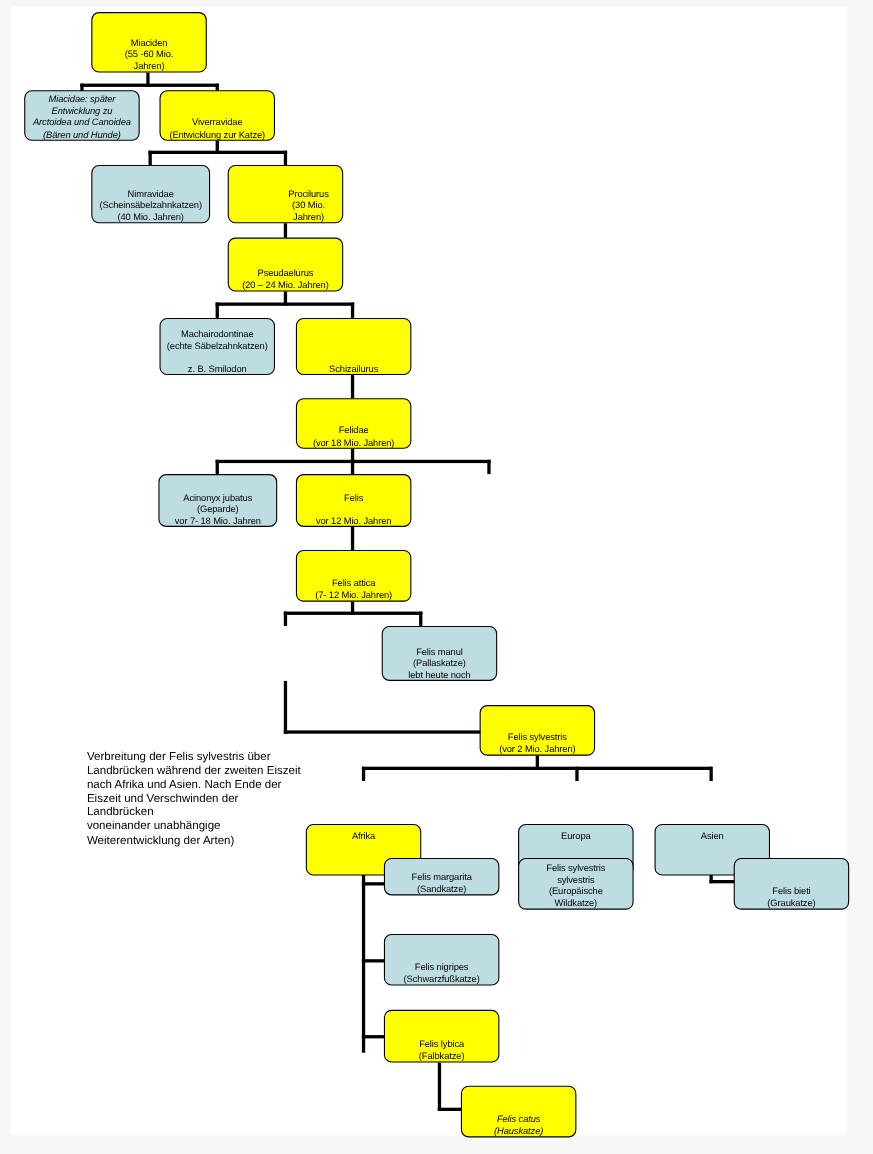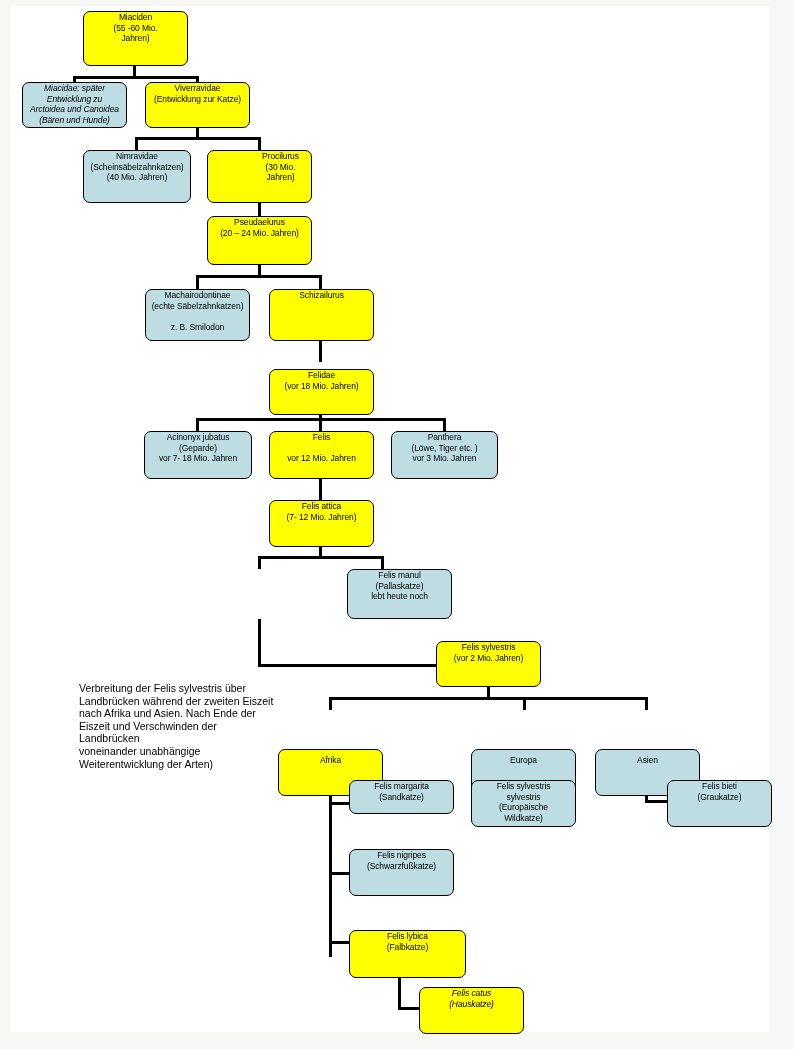--- a/index.html
+++ b/index.html
@@ -47,21 +47,21 @@
     text-align: center;
     color: #000000;
     font-size: 8.5px;
     line-height: 10.5px;
     letter-spacing: -0.1px;
   }
   .node .txt {
     padding: 0 3px;
     white-space: pre-line;
   }
-  .node.center { align-items: flex-start; }
+  .node.center { align-items: flex-end; }
   .node.top    { align-items: flex-start; margin-top: 39px; }
   .node.top .txt { padding-top: 5px; }
   .yellow { background: #ffff00; }
   .blue   { background: #bddde3; }
   .italic { font-style: italic; }
 
   #caption {
     position: absolute;
     left: 43px;
     top: 682px;
@@ -173,42 +173,37 @@
     <span class="txt">Schizailurus</span>
   </div>
 
   <div class="node blue center" style="left:145px;top:289px;width:105px;height:52px;">
     <span class="txt">Machairodontinae
 (echte Säbelzahnkatzen)
 
 z. B. Smilodon</span>
   </div>
 
-  <div class="node yellow center" style="left:269px;top:362px;width:105px;height:46px;margin-top:7px;">
+  <div class="node yellow center" style="left:269px;top:362px;width:105px;height:46px;">
     <span class="txt">Felidae
 (vor 18 Mio. Jahren)</span>
   </div>
 
   <div class="node blue center" style="left:144px;top:431px;width:108px;height:48px;">
     <span class="txt">Acinonyx jubatus
 (Geparde)
 vor 7- 18 Mio. Jahren</span>
   </div>
 
   <div class="node yellow center" style="left:269px;top:431px;width:105px;height:48px;">
     <span class="txt">Felis
 
 vor 12 Mio. Jahren</span>
   </div>
 
-  <div class="node blue center" style="left:391px;top:431px;width:107px;height:48px;">
-    <span class="txt">Panthera
-(Löwe, Tiger etc. )
-vor 3 Mio. Jahren</span>
-  </div>
 
   <div class="node yellow center" style="left:269px;top:500px;width:105px;height:47px;">
     <span class="txt">Felis attica
 (7- 12 Mio. Jahren)</span>
   </div>
 
 
   <div class="node blue center" style="left:347px;top:569px;width:105px;height:50px;">
     <span class="txt">Felis manul
 (Pallaskatze)
@@ -247,21 +242,21 @@
   <div class="node blue center" style="left:667px;top:780px;width:105px;height:47px;">
     <span class="txt">Felis bieti
 (Graukatze)</span>
   </div>
 
   <div class="node blue center" style="left:349px;top:849px;width:105px;height:47px;">
     <span class="txt">Felis nigripes
 (Schwarzfußkatze)</span>
   </div>
 
-  <div class="node yellow center" style="left:349px;top:918px;width:117px;height:48px;margin-top:12px;">
+  <div class="node yellow center" style="left:349px;top:918px;width:105px;height:48px;">
     <span class="txt">Felis lybica
 (Falbkatze)</span>
   </div>
 
   <div class="node yellow center" style="left:419px;top:987px;width:105px;height:47px;font-style:italic;">
     <span class="txt">Felis catus
 (Hauskatze)</span>
   </div>
 
   <div id="caption">Verbreitung der Felis sylvestris über

